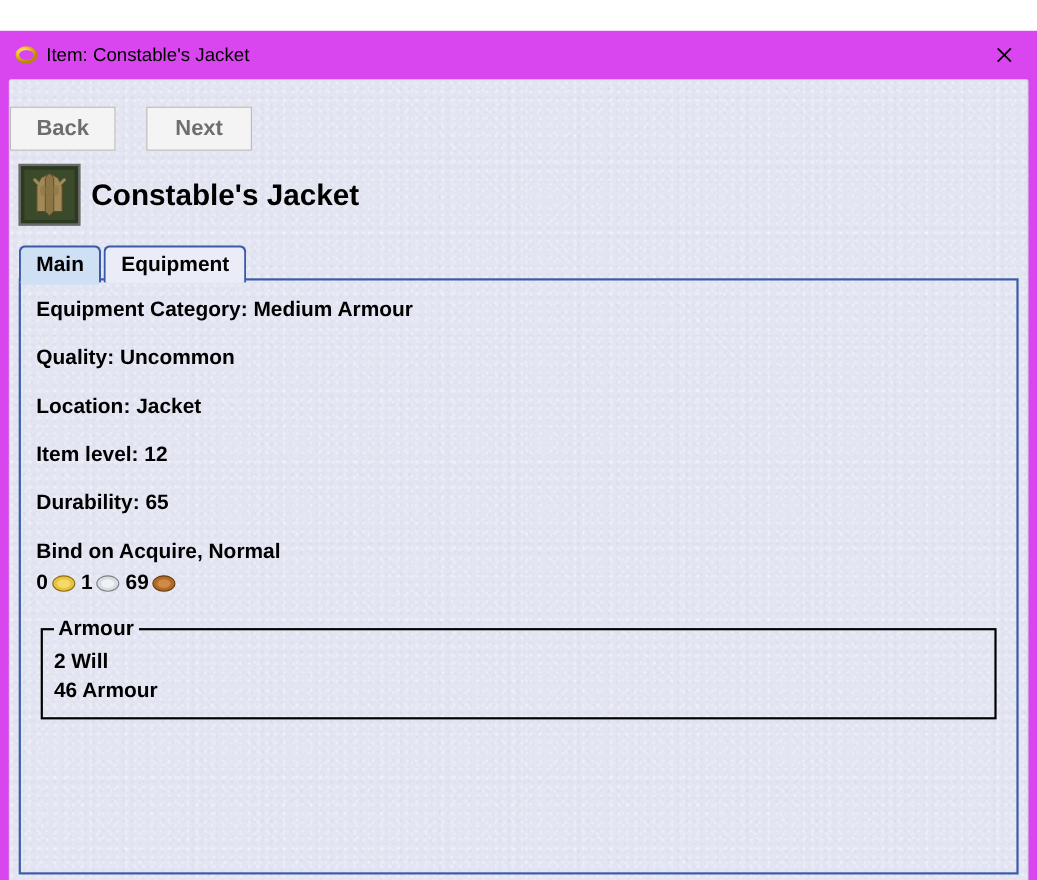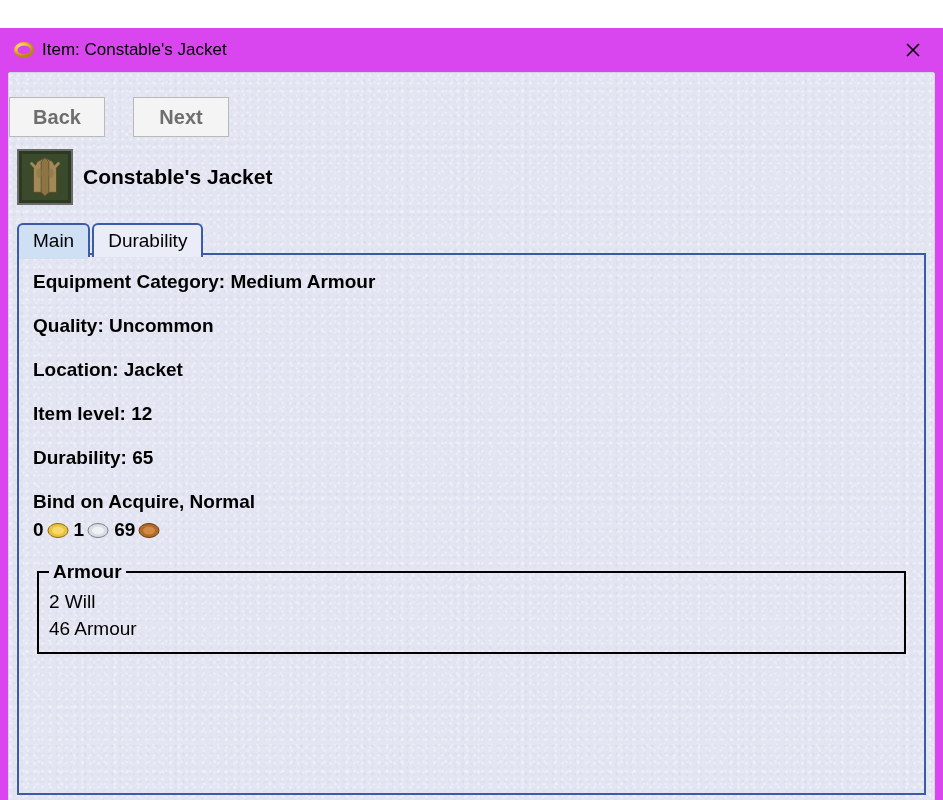--- a/index.html
+++ b/index.html
@@ -76,37 +76,37 @@
     display: flex; align-items: center; gap: 10px;
   }
   .item-icon-frame {
     width: 56px; height: 56px;
     border: 2px solid #6b6b6b;
     background: #2d3a22;
     display: flex; align-items: center; justify-content: center;
   }
   .item-icon-frame svg { width: 46px; height: 46px; }
   .item-name {
-    font-size: 21px;
+    font-size: 27px;
     font-weight: bold;
     color: #000;
   }
 
   .tabbar {
     position: absolute;
     top: 150px; left: 8px;
     display: flex;
     z-index: 2;
   }
   .tab {
     height: 32px;
     padding: 16px 14px;
     display: flex; align-items: center;
     font-size: 19px;
-    font-weight: normal;
+    font-weight: bold;
     color: #000;
     border: 2px solid #3b5aa8;
     border-bottom: none;
     background: #eaedf7;
     border-top-left-radius: 6px;
     border-top-right-radius: 6px;
     cursor: pointer;
     margin-right: 2px;
     position: relative;
   }
@@ -151,21 +151,21 @@
     margin: 0 4px;
   }
   .stats-fieldset legend {
     padding: 0 4px;
     font-size: 19px;
     font-weight: bold;
     color: #000;
   }
   .stat-line {
     font-size: 19px;
-    font-weight: normal;
+    font-weight: bold;
     color: #000;
     line-height: 1.4;
   }
 </style>
 </head>
 <body>
 
 <div class="window">
 
   <div class="titlebar">
@@ -206,21 +206,21 @@
           <ellipse cx="18" cy="20" rx="3" ry="5" fill="#8c7445" opacity="0.6"></ellipse>
           <ellipse cx="30" cy="20" rx="3" ry="5" fill="#8c7445" opacity="0.6"></ellipse>
           <path d="M14 14 L10 10 M34 14 L38 10" stroke="#a28a58" stroke-width="3" stroke-linecap="round"></path>
         </svg>
       </div>
       <div class="item-name">Constable's Jacket</div>
     </div>
 
     <div class="tabbar">
       <div class="tab active">Main</div>
-      <div class="tab">Durability</div>
+      <div class="tab">Equipment</div>
     </div>
 
     <div class="tab-panel">
 
       <div class="prop-line">
         <span>Equipment Category:</span>
         <span> </span>
         <span>Medium Armour</span>
       </div>
 

